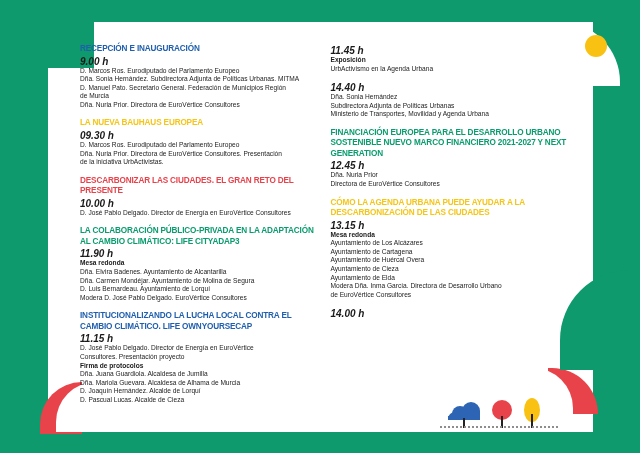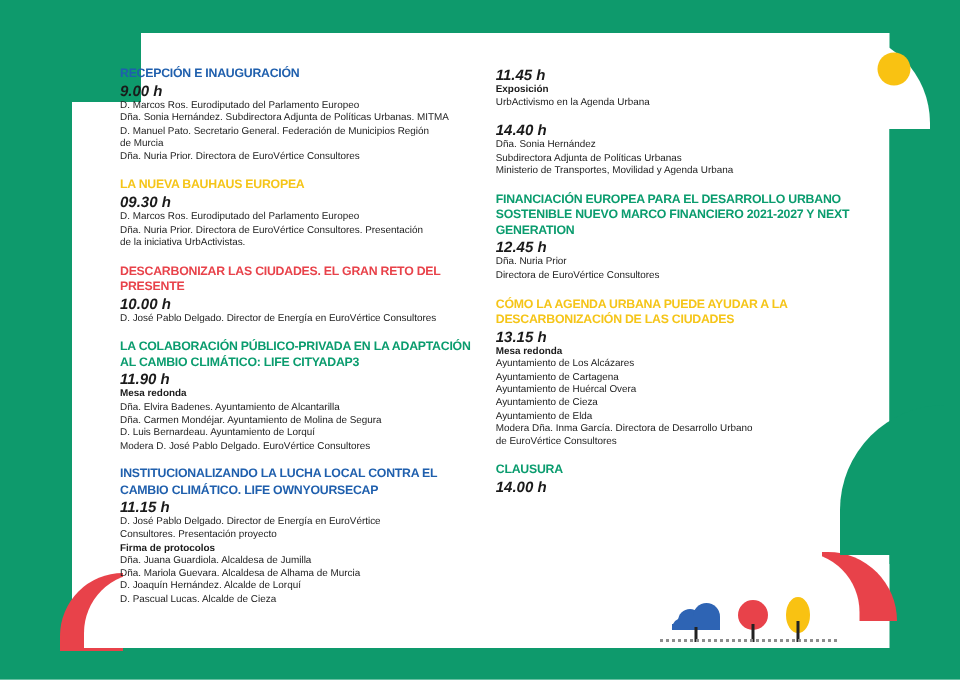--- a/index.html
+++ b/index.html
@@ -261,21 +261,20 @@
         <div class="b-sub">Mesa redonda</div>
         <div class="b-line">Ayuntamiento de Los Alcázares</div>
         <div class="b-line">Ayuntamiento de Cartagena</div>
         <div class="b-line">Ayuntamiento de Huércal Overa</div>
         <div class="b-line">Ayuntamiento de Cieza</div>
         <div class="b-line">Ayuntamiento de Elda</div>
         <div class="b-line">Modera Dña. Inma García. Directora de Desarrollo Urbano</div>
         <div class="b-line">de EuroVértice Consultores</div>
       </div>
       <div class="block">
-        <div class="b-title c-green">CLAUSURA</div>
         <div class="b-time">14.00 h</div>
       </div>
     </div>
 </div>
 
 <div class="scene">
   <div class="tree-blue-c3"></div>
   <div class="tree-blue-c1"></div>
   <div class="tree-blue-c2"></div>
   <div class="tree-blue-base"></div>

